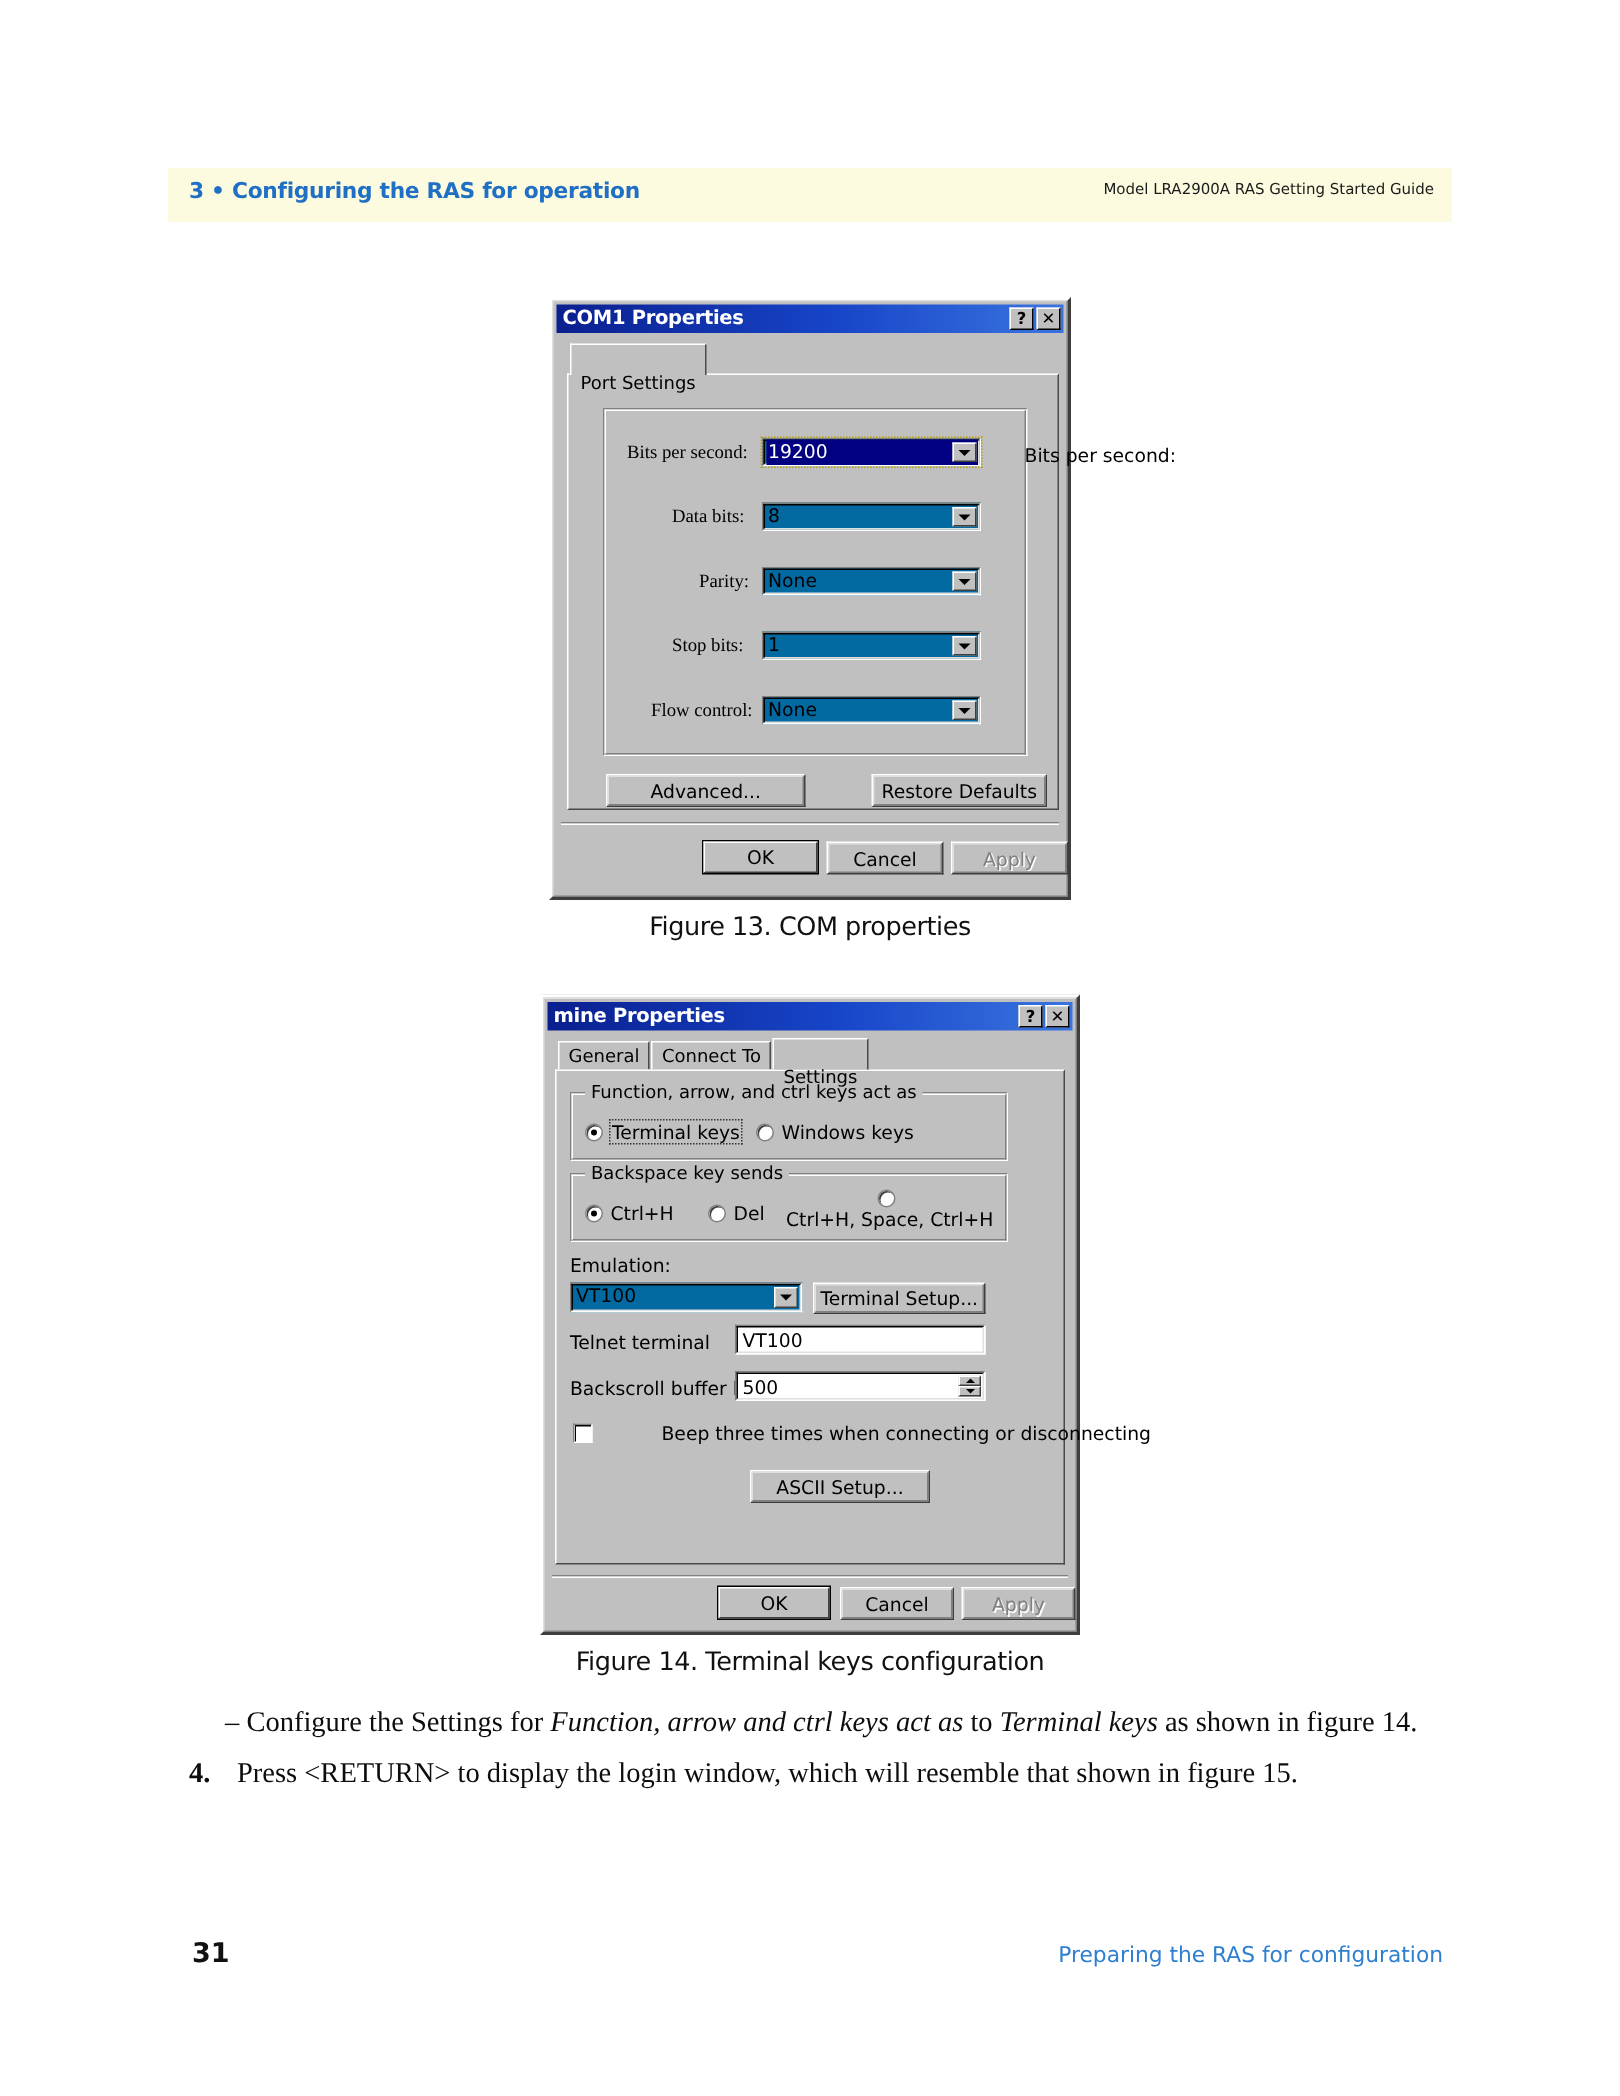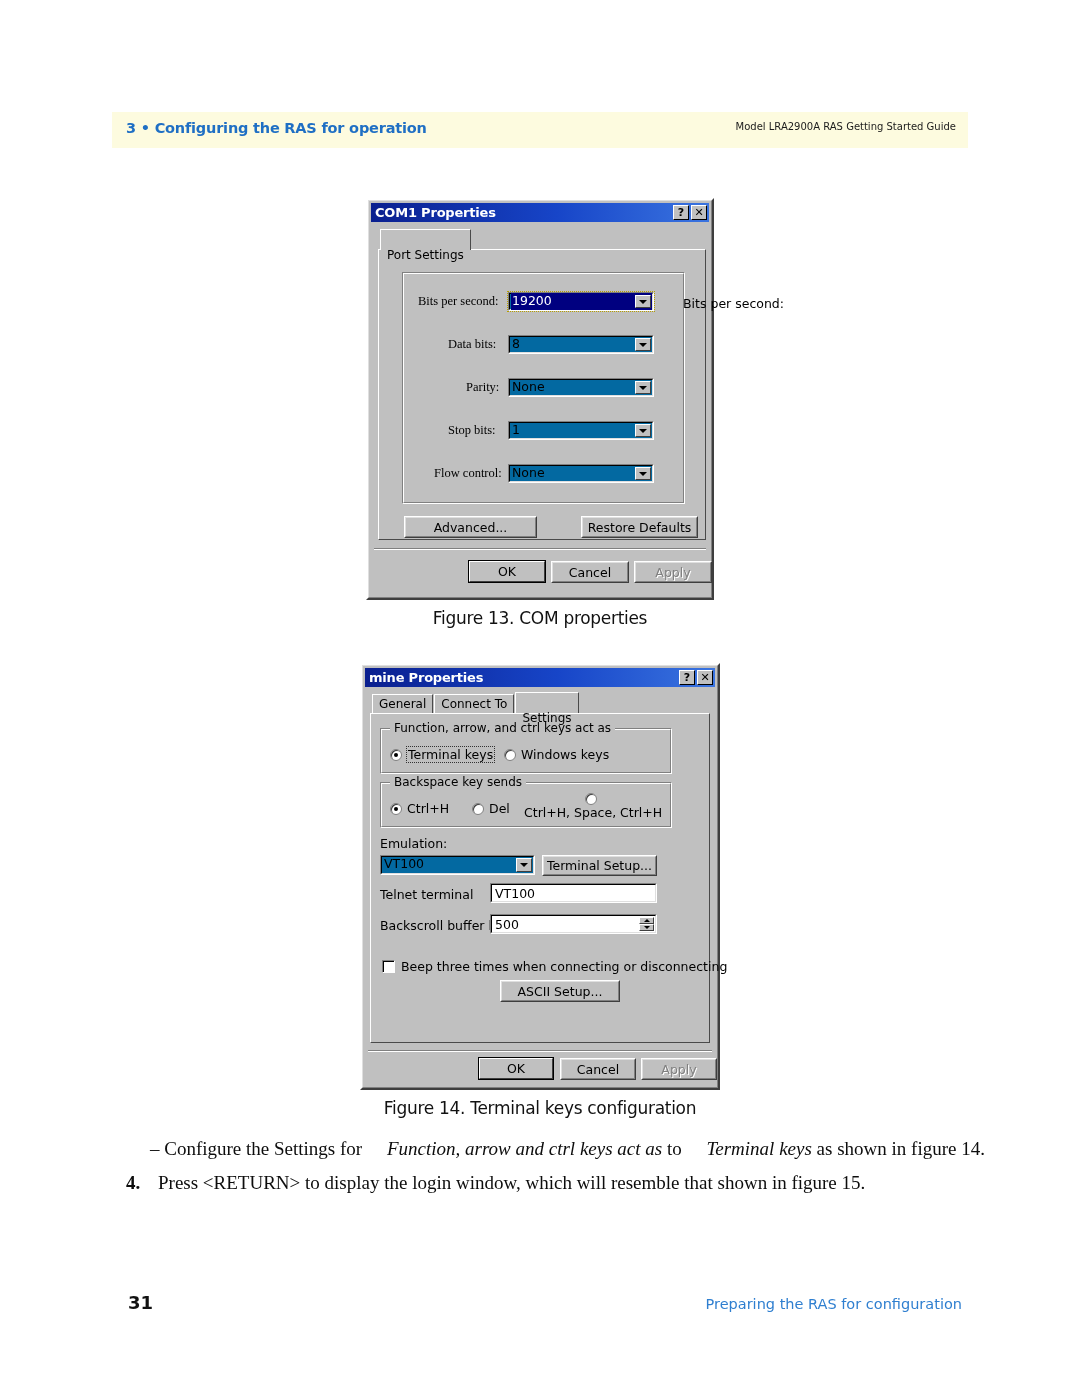--- a/index.html
+++ b/index.html
@@ -426,21 +426,21 @@
     color: #111111;
     letter-spacing: -0.3px;
   }
   .bodytext {
     position: absolute;
     font-family: "Liberation Serif", serif;
     font-size: 19px;
     color: #0d0d0d;
     white-space: nowrap;
   }
-  .bodytext i { font-style: italic; margin-left: 20px; }
+  .bodytext i { font-style: italic; }
   .step-num {
     position: absolute;
     font-family: "Liberation Serif", serif;
     font-weight: bold;
     font-size: 19px;
     color: #0d0d0d;
   }
 
   
   .page-num {
@@ -636,21 +636,21 @@
   <div class="lbl" style="left:18px; top:254px;">Backscroll buffer lines:</div>
   <div class="txtfield" style="left:128px; top:249px; width:167px; height:20px;">
     <div class="txtfield-in"></div>
     <span class="txt-val">500</span>
     <div class="spin">
       <div class="up"></div>
       <div class="down"></div>
     </div>
   </div>
 
-  <div class="chk" style="left:20px; top:294px;">
+  <div class="chk" style="left:20px; top:283px;gap:40px;">
     <span class="box"></span>
     <span>Beep three times when connecting or disconnecting</span>
   </div>
 
   <div class="btn" style="left:138px; top:315px; width:120px; height:22px;">
     <div class="btn-in"></div>
     <span class="cap">ASCII Setup...</span>
   </div>
 
   <div class="hsep" style="left:6px; top:385px; width:344px;"></div>

